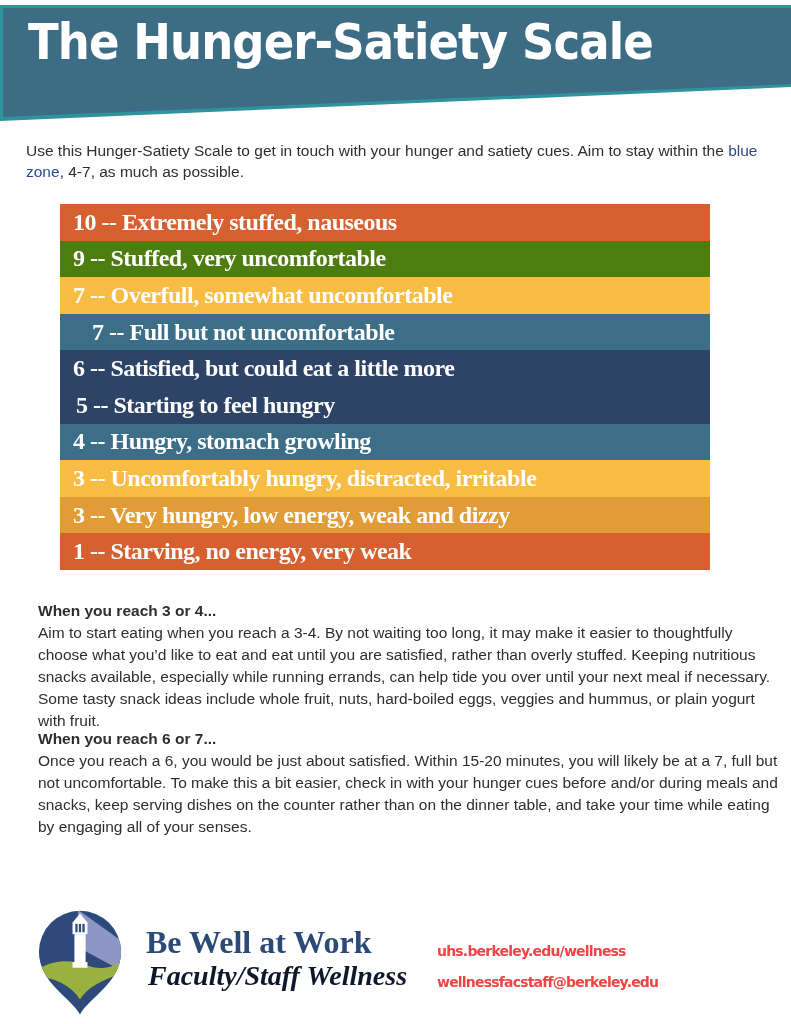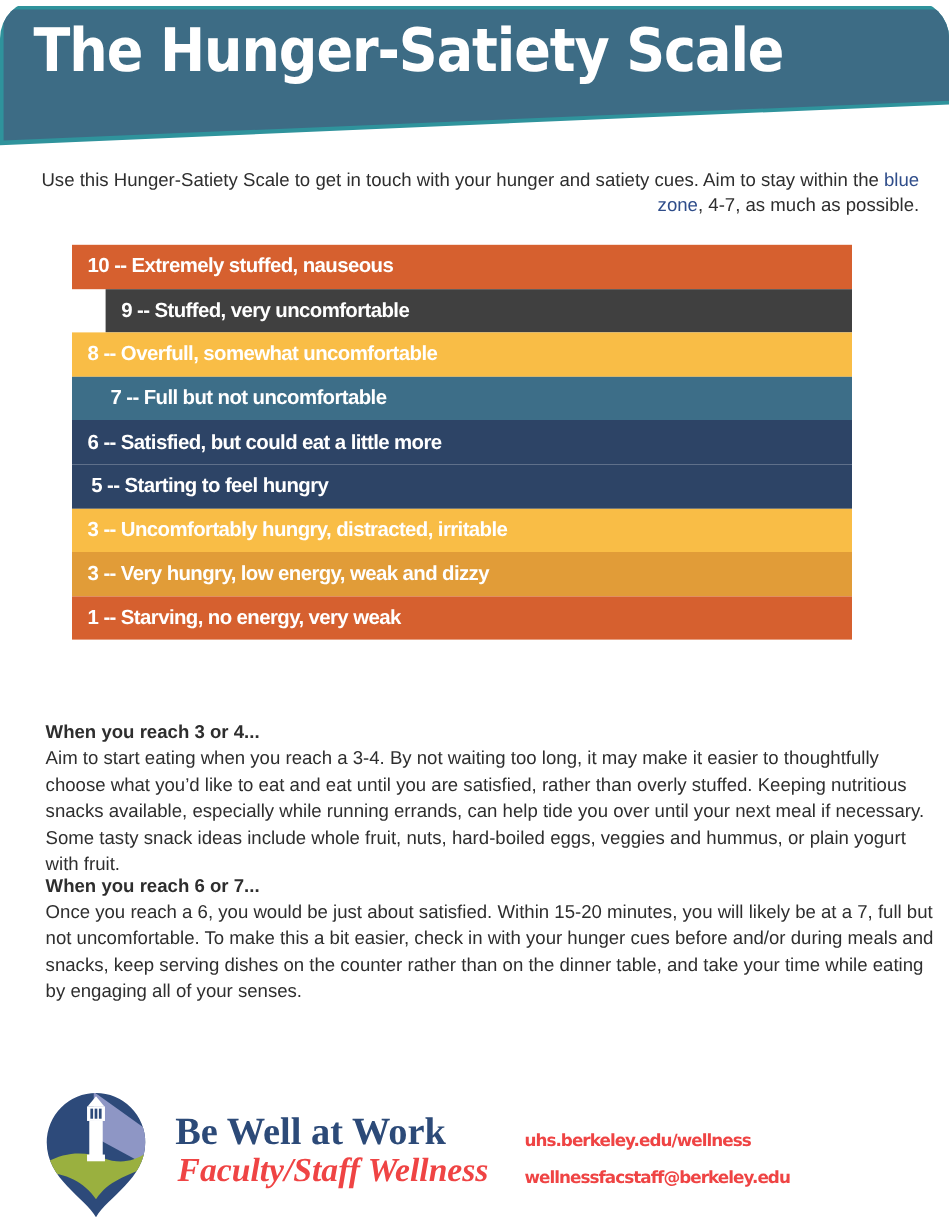--- a/index.html
+++ b/index.html
@@ -1,49 +1,49 @@
 <!DOCTYPE html>
 <html><head>
 <meta charset="utf-8">
 <style>
   html,body{margin:0;padding:0;background:#ffffff;}
   .page{position:relative;width:791px;height:1024px;background:#ffffff;overflow:hidden;
-        font-family:"Liberation Sans",sans-serif;border-radius:32px;}
+        font-family:"Liberation Sans",sans-serif;}
 
   
   .banner{position:absolute;left:0;top:0;width:791px;height:125px;}
   .banner svg{position:absolute;left:0;top:0;}
   .banner h1{position:absolute;left:28px;top:10px;margin:0;color:#ffffff;
              font-family:"DejaVu Sans",sans-serif;font-weight:800;font-size:50px;line-height:64px;
              letter-spacing:-1px;transform:scaleX(0.9);transform-origin:0 0;white-space:nowrap;}
 
   
   .intro{position:absolute;left:26px;top:140px;width:740px;margin:0;
-         font-size:15.5px;line-height:21px;color:#2e2e2e;text-align:right;}
+         font-size:15.5px;line-height:21px;color:#2e2e2e;}
   .intro .hl{color:#2f4d8a;}
 
   
   .scale{position:absolute;left:60px;top:204px;width:650px;display:flex;flex-direction:column;}
   .scale-row{height:36.6px;display:flex;align-items:center;padding-left:13px;box-sizing:border-box;}
-  .scale-row-text{color:#ffffff;font-family:Liberation Sans, sans-serif;font-weight:bold;
-                  font-size:17px;letter-spacing:-0.5px;white-space:nowrap;}
+  .scale-row-text{color:#ffffff;font-family:Liberation Serif, serif;font-weight:bold;
+                  font-size:24px;letter-spacing:-0.5px;white-space:nowrap;}
 
   
   .tips{position:absolute;left:26px;width:745px;margin:12px;}
   .tips h2{margin:0;font-size:15.5px;line-height:22px;color:#2e2e2e;font-weight:bold;}
   .tips p{margin:0;font-size:15.5px;line-height:22px;color:#2e2e2e;}
   #tips-1{top:588px;}
   #tips-2{top:716px;}
 
   
   .logo-icon{position:absolute;left:24px;top:908px;}
   .logo-title{position:absolute;left:146px;top:922px;color:#2c4a78;
               font-family:"Liberation Serif",serif;font-weight:600;font-size:32px;line-height:40px;
               white-space:nowrap;}
-  .logo-sub{position:absolute;left:148px;top:960px;color:#ef4444;
+  .logo-sub{position:absolute;left:148px;top:960px;color:#0f172a;
             font-family:"Liberation Serif",serif;font-style:italic;font-weight:600;font-size:28px;
             line-height:32px;white-space:nowrap;}
   .contact{position:absolute;left:437px;top:936px;color:#ef4444;
            font-family:"DejaVu Sans",sans-serif;font-weight:bold;font-size:14px;
            letter-spacing:-0.8px;line-height:31px;white-space:nowrap;}
 </style>
 </head>
 <body>
 
 <div class="page">
@@ -55,34 +55,37 @@
     </svg>
     <h1>The Hunger-Satiety Scale</h1>
   </header>
 
   <p class="intro"><span>Use this Hunger-Satiety Scale to get in touch with your hunger and satiety cues. Aim to stay within the </span><span class="hl">blue zone</span><span>, 4-7, as much as possible.</span></p>
 
   <div class="scale" id="scale">
       <div class="scale-row" style="background: rgb(214, 96, 47);">
       <span class="scale-row-text">10 -- Extremely stuffed, nauseous</span>
     </div>
-      <div class="scale-row" style="background: #404040; margin-left: 28px;">
+      <div class="scale-row" style="background: #4d7c0f;">
       <span class="scale-row-text">9 -- Stuffed, very uncomfortable</span>
     </div>
       <div class="scale-row" style="background: rgb(249, 189, 70);">
-      <span class="scale-row-text">8 -- Overfull, somewhat uncomfortable</span>
+      <span class="scale-row-text">7 -- Overfull, somewhat uncomfortable</span>
     </div>
       <div class="scale-row" style="background: rgb(61, 110, 136); padding-left: 32px;">
       <span class="scale-row-text">7 -- Full but not uncomfortable</span>
     </div>
       <div class="scale-row" style="background: rgb(45, 68, 102);">
       <span class="scale-row-text">6 -- Satisfied, but could eat a little more</span>
     </div>
       <div class="scale-row" style="background: rgb(45, 68, 102); padding-left: 16px;">
       <span class="scale-row-text">5 -- Starting to feel hungry</span>
+    </div>
+      <div class="scale-row" style="background: rgb(61, 110, 136);">
+      <span class="scale-row-text">4 -- Hungry, stomach growling</span>
     </div>
       <div class="scale-row" style="background: rgb(249, 189, 70);">
       <span class="scale-row-text">3 -- Uncomfortably hungry, distracted, irritable</span>
     </div>
       <div class="scale-row" style="background: rgb(225, 156, 56);">
       <span class="scale-row-text">3 -- Very hungry, low energy, weak and dizzy</span>
     </div>
       <div class="scale-row" style="background: rgb(214, 96, 47);">
       <span class="scale-row-text">1 -- Starving, no energy, very weak</span>
     </div>

